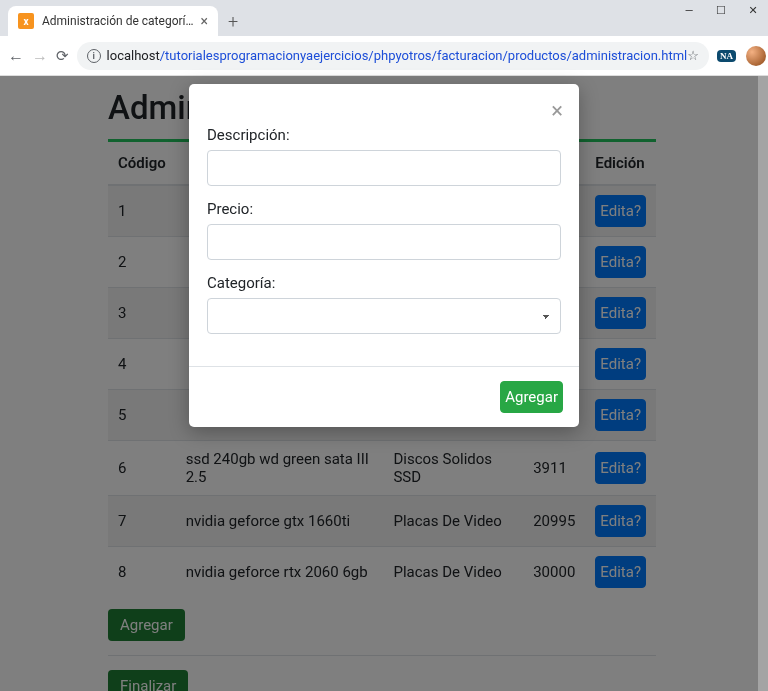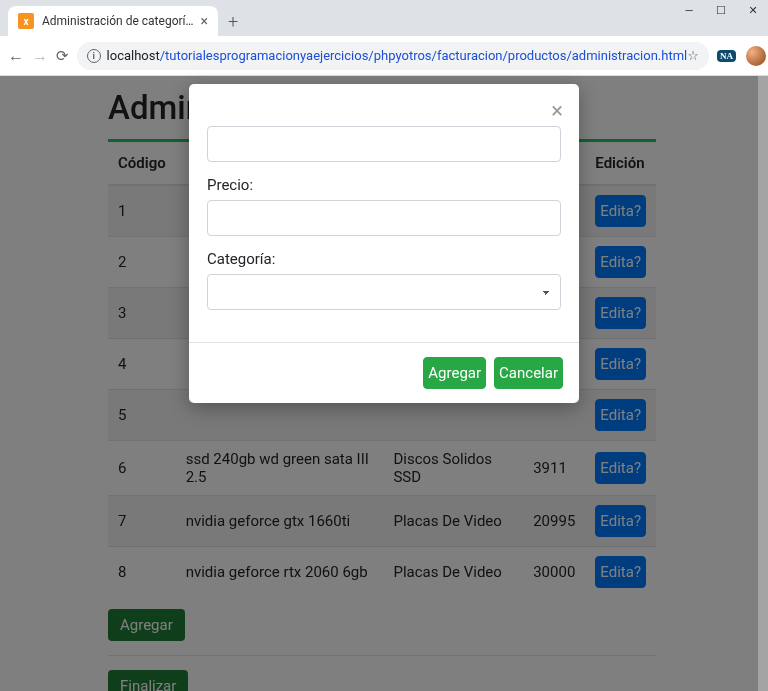--- a/index.html
+++ b/index.html
@@ -175,30 +175,30 @@
 </div>
 
 <div class="backdrop"></div>
 
 <div class="modal">
   <div class="modal-header">
     <span class="modal-close">×</span>
   </div>
   <div class="modal-body">
     <div class="form-group">
+      <label class="form-label">Descripción:</label>
       <input class="form-control" style="">
     </div>
     <div class="form-group">
       <label class="form-label">Precio:</label>
       <input class="form-control" style="">
     </div>
     <div class="form-group">
       <label class="form-label">Categoría:</label>
       <select class="form-control"><option></option></select>
     </div>
   </div>
   <div class="modal-footer">
     <span class="btn btn-success">Agregar</span>
-    <span class="btn btn-success">Cancelar</span>
   </div>
 </div>
 
 <div class="scrollbar-track"></div>
 
 </body></html>

